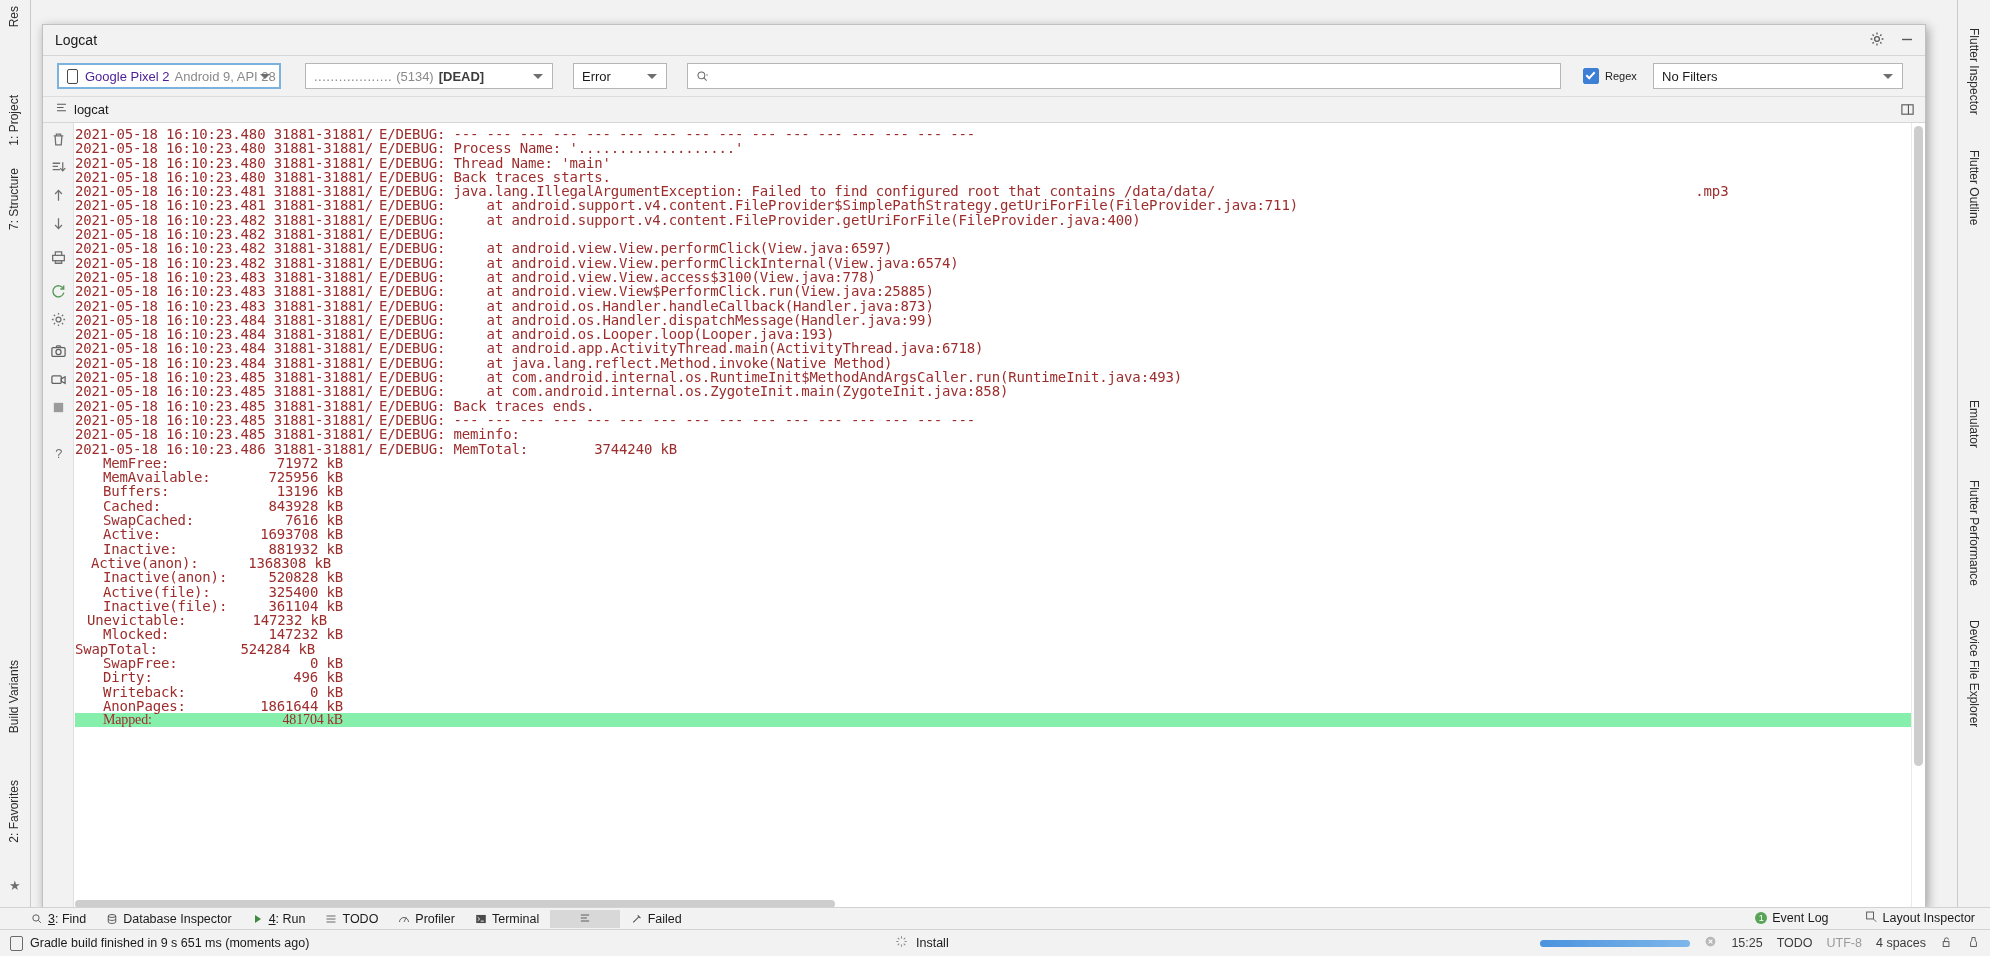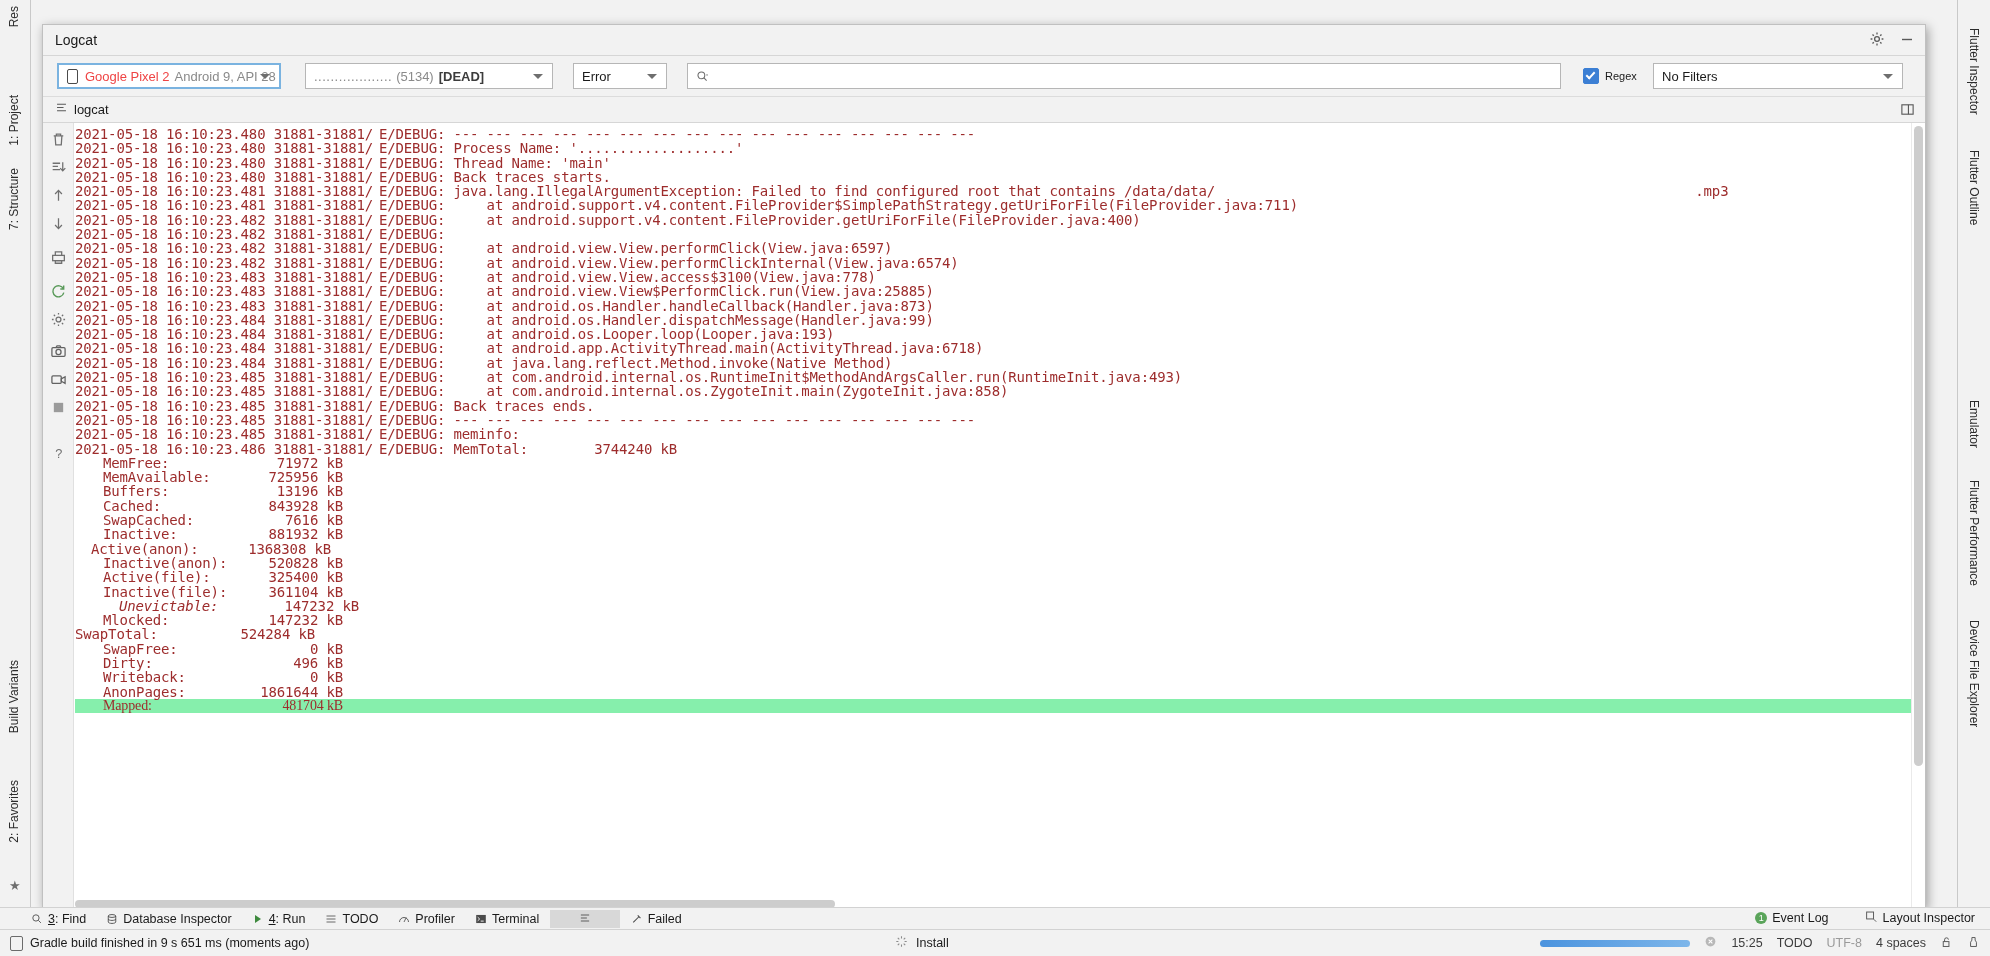--- a/index.html
+++ b/index.html
@@ -126,21 +126,21 @@
     border: solid #ffffff; border-width: 0 2px 2px 0;
     transform: rotate(43deg);
   }
   .filters-combo { left: 1610px; width: 250px; }
 
   .phone-glyph {
     width: 9px; height: 13px;
     border: 1px solid #4a4a4a; border-radius: 2px;
     margin-right: 7px; flex: none;
   }
-  .dev-name { color: #ef4444; }
+  .dev-name { color: #4c1d95; }
   .dev-sub { color: #8a8a8a; margin-left: 5px; }
   .proc-dots { color: #8a8a8a; letter-spacing: .5px;}
   .proc-pid { color: #8a8a8a; margin-left: 4px;}
   .proc-dead { color: #3c3c3c; font-weight: bold; margin-left: 5px;}
 
   
   .lc-tabrow {
     position: relative;
     height: 25px;
     background: #f2f2f2;
@@ -479,26 +479,27 @@
             <div class="logline"><span class="ts">2021-05-18 16:10:23.485 31881-31881/</span><span class="tag">E/DEBUG:     at com.android.internal.os.ZygoteInit.main(ZygoteInit.java:858)</span></div>
             <div class="logline"><span class="ts">2021-05-18 16:10:23.485 31881-31881/</span><span class="tag">E/DEBUG: Back traces ends.</span></div>
             <div class="logline"><span class="ts">2021-05-18 16:10:23.485 31881-31881/</span><span class="tag">E/DEBUG: --- --- --- --- --- --- --- --- --- --- --- --- --- --- --- ---</span></div>
             <div class="logline"><span class="ts">2021-05-18 16:10:23.485 31881-31881/</span><span class="tag">E/DEBUG: meminfo:</span></div>
             <div class="logline"><span class="ts">2021-05-18 16:10:23.486 31881-31881/</span><span class="tag">E/DEBUG: MemTotal:        3744240 kB</span></div>
             <div class="logline"><span style="display: inline-block; width: 130px; padding-left: 28px;">MemFree:</span><span style="display: inline-block; width: 110px; text-align: right;">71972 kB</span></div>
             <div class="logline"><span style="display: inline-block; width: 130px; padding-left: 28px;">MemAvailable:</span><span style="display: inline-block; width: 110px; text-align: right;">725956 kB</span></div>
             <div class="logline"><span style="display: inline-block; width: 130px; padding-left: 28px;">Buffers:</span><span style="display: inline-block; width: 110px; text-align: right;">13196 kB</span></div>
             <div class="logline"><span style="display: inline-block; width: 130px; padding-left: 28px;">Cached:</span><span style="display: inline-block; width: 110px; text-align: right;">843928 kB</span></div>
             <div class="logline"><span style="display: inline-block; width: 130px; padding-left: 28px;">SwapCached:</span><span style="display: inline-block; width: 110px; text-align: right;">7616 kB</span></div>
+            <div class="logline"><span style="display: inline-block; width: 130px; padding-left: 28px;">Active:</span><span style="display: inline-block; width: 110px; text-align: right;">1693708 kB</span></div>
             <div class="logline"><span style="display: inline-block; width: 130px; padding-left: 28px;">Inactive:</span><span style="display: inline-block; width: 110px; text-align: right;">881932 kB</span></div>
             <div class="logline"><span style="display: inline-block; width: 130px; padding-left: 16px;">Active(anon):</span><span style="display: inline-block; width: 110px; text-align: right;">1368308 kB</span></div>
             <div class="logline"><span style="display: inline-block; width: 130px; padding-left: 28px;">Inactive(anon):</span><span style="display: inline-block; width: 110px; text-align: right;">520828 kB</span></div>
             <div class="logline"><span style="display: inline-block; width: 130px; padding-left: 28px;">Active(file):</span><span style="display: inline-block; width: 110px; text-align: right;">325400 kB</span></div>
             <div class="logline"><span style="display: inline-block; width: 130px; padding-left: 28px;">Inactive(file):</span><span style="display: inline-block; width: 110px; text-align: right;">361104 kB</span></div>
-            <div class="logline"><span style="display: inline-block; width: 130px; padding-left: 44px; font-style: italic;">Unevictable:</span><span style="display: inline-block; width: 110px; text-align: right;">147232 kB</span></div>
+            <div class="logline"><span style="display: inline-block; width: 130px; padding-left: 12px;">Unevictable:</span><span style="display: inline-block; width: 110px; text-align: right;">147232 kB</span></div>
             <div class="logline"><span style="display: inline-block; width: 130px; padding-left: 28px;">Mlocked:</span><span style="display: inline-block; width: 110px; text-align: right;">147232 kB</span></div>
             <div class="logline"><span style="display: inline-block; width: 130px; ">SwapTotal:</span><span style="display: inline-block; width: 110px; text-align: right;">524284 kB</span></div>
             <div class="logline"><span style="display: inline-block; width: 130px; padding-left: 28px;">SwapFree:</span><span style="display: inline-block; width: 110px; text-align: right;">0 kB</span></div>
             <div class="logline"><span style="display: inline-block; width: 130px; padding-left: 28px;">Dirty:</span><span style="display: inline-block; width: 110px; text-align: right;">496 kB</span></div>
             <div class="logline"><span style="display: inline-block; width: 130px; padding-left: 28px;">Writeback:</span><span style="display: inline-block; width: 110px; text-align: right;">0 kB</span></div>
             <div class="logline"><span style="display: inline-block; width: 130px; padding-left: 28px;">AnonPages:</span><span style="display: inline-block; width: 110px; text-align: right;">1861644 kB</span></div>
             <div class="logline selected"><span style="display: inline-block; width: 130px; padding-left: 28px;">Mapped:</span><span style="display: inline-block; width: 110px; text-align: right;">481704 kB</span></div>
           </div>
       </div>
 

